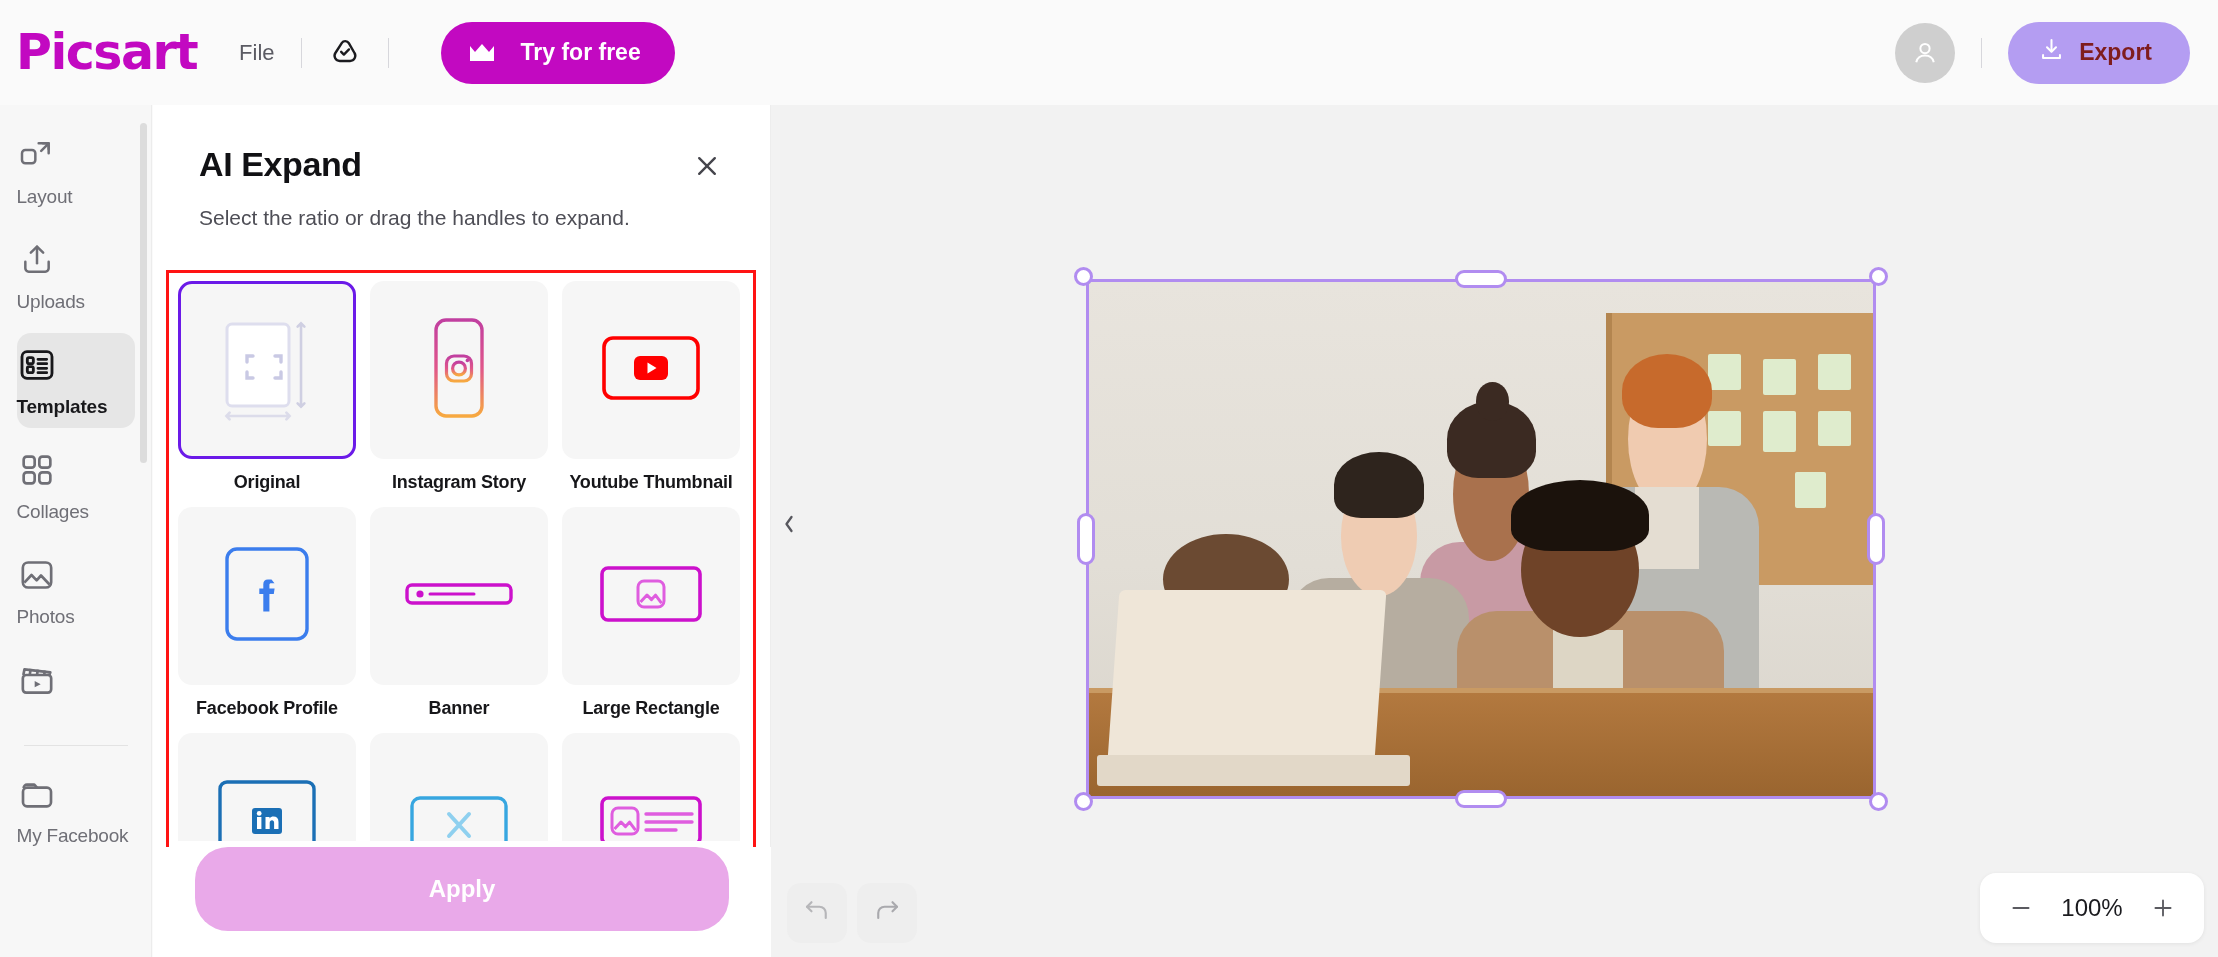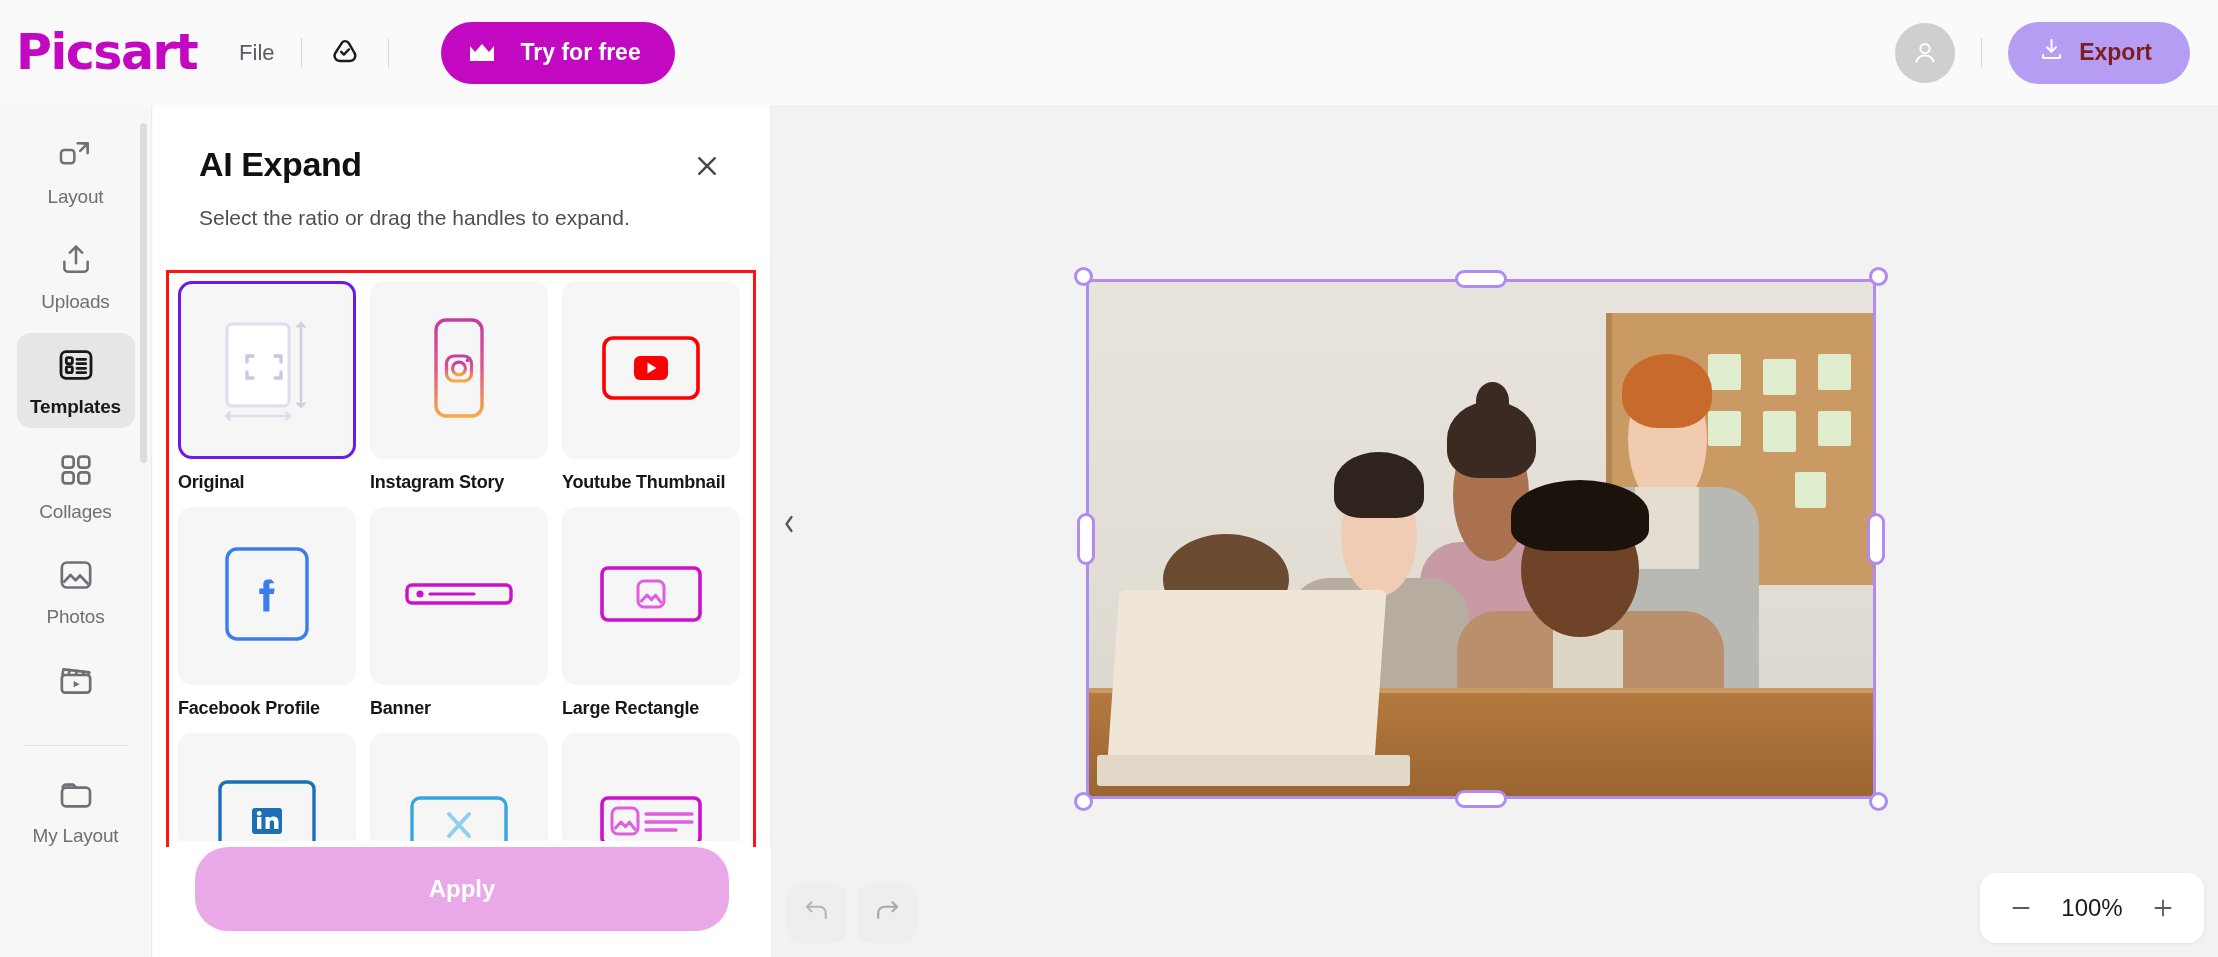--- a/index.html
+++ b/index.html
@@ -42,21 +42,21 @@
 
   
   .rail {
     position:absolute; top:105px; left:0; width:152px; height:852px;
     background:#f7f7f7; border-right:1px solid #ececec;
     display:flex; flex-direction:column; align-items:center;
     padding-top:18px; overflow:hidden;
   }
   .rail-item {
     width:118px; padding:12px 0 10px; border-radius:14px;
-    display:flex; flex-direction:column; align-items:center; gap:7px;
+    display:flex; flex-direction:column; align-items:flex-start; gap:7px;
     cursor:pointer; margin-bottom:10px; flex:0 0 auto;
   }
   .rail-item.active { background:#e6e6e6; }
   .rail-item .lbl { font-size:19px; color:#6f6f76; font-weight:500; letter-spacing:-.2px; }
   .rail-item.active .lbl { color:#18181b; font-weight:700; }
   .rail-sep { width:104px; height:1px; background:#e3e3e3; margin:14px 0 16px; flex:0 0 auto; }
   .rail-scroll {
     position:absolute; left:140px; top:18px; width:7px; height:340px;
     background:#dcdcdc; border-radius:4px; cursor:pointer;
   }
@@ -74,21 +74,21 @@
   
   .annot {
     position:absolute; left:13px; top:165px; width:590px; height:580px;
     border:3px solid #ff1313; overflow:hidden; pointer-events:none;
   }
   .ratio-scroll {
     position:absolute; left:25px; top:176px; width:570px; height:560px;
     overflow:hidden;
   }
   .ratio-grid { display:grid; grid-template-columns:repeat(3,178px); gap:14px 14px; }
-  .ratio-cell { width:178px; display:flex; flex-direction:column; align-items:flex-start; cursor:pointer; }
+  .ratio-cell { width:178px; display:flex; flex-direction:column; align-items:center; cursor:pointer; }
   .ratio-thumb {
     width:178px; height:178px; border-radius:14px; background:#f6f6f6;
     display:flex; align-items:center; justify-content:center; position:relative;
   }
   .ratio-cell.selected .ratio-thumb { border:3px solid #6b1ae8; background:#f6f6f6; }
   .ratio-label { margin-top:13px; font-size:18px; font-weight:700; color:#17171a; letter-spacing:-.2px; white-space:nowrap; }
 
   
   .apply-wrap { position:absolute; left:0; bottom:0; width:618px; padding: 0 42px 26px; background:#fff; }
   .apply-btn {
@@ -262,21 +262,21 @@
 
     <div class="rail-sep"></div>
 
     <div class="rail-item">
       <span>
         <svg width="40" height="40" viewBox="0 0 24 24" fill="none" stroke="#6f6f76" stroke-width="1.6" stroke-linejoin="round">
           <path d="M4 8.4a2 2 0 012-2h4.4l1.6 1.8"></path>
           <rect x="3.6" y="8.2" width="16.8" height="11.2" rx="2.4"></rect>
         </svg>
       </span>
-      <span class="lbl">My Layout</span>
+      <span class="lbl">My Facebook</span>
     </div>
 
     <div class="rail-scroll"></div>
   </div>
 
   <div class="panel">
     <div class="panel-head">
       <div class="panel-title">AI Expand</div>
       <span class="panel-close">
         <svg width="34" height="34" viewBox="0 0 24 24" fill="none" stroke="#45454c" stroke-width="1.7" stroke-linecap="round">

